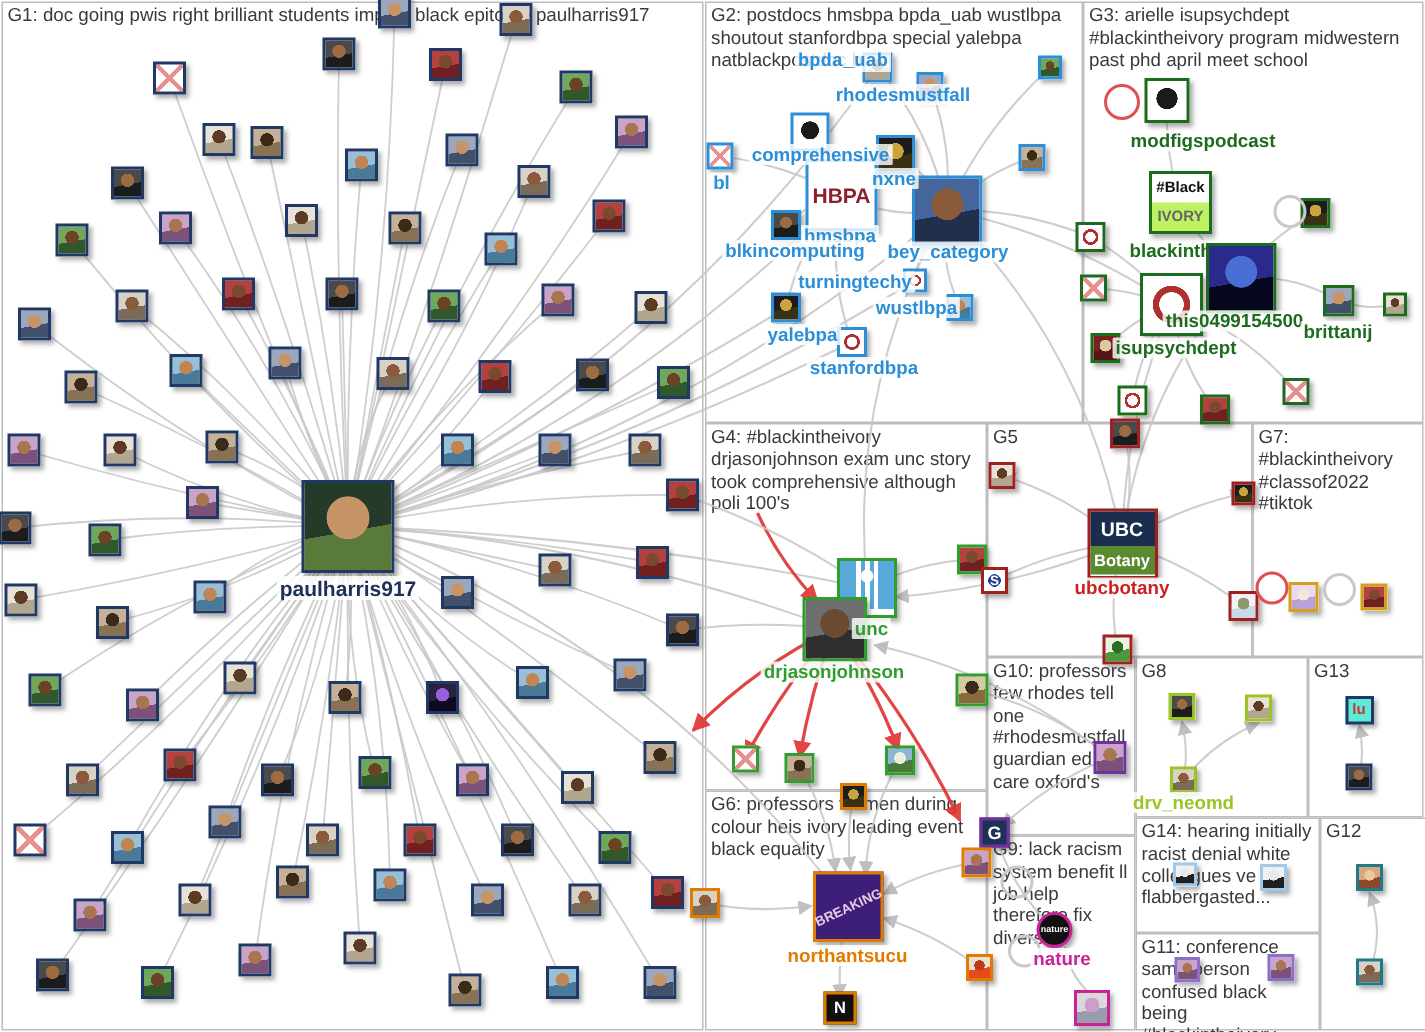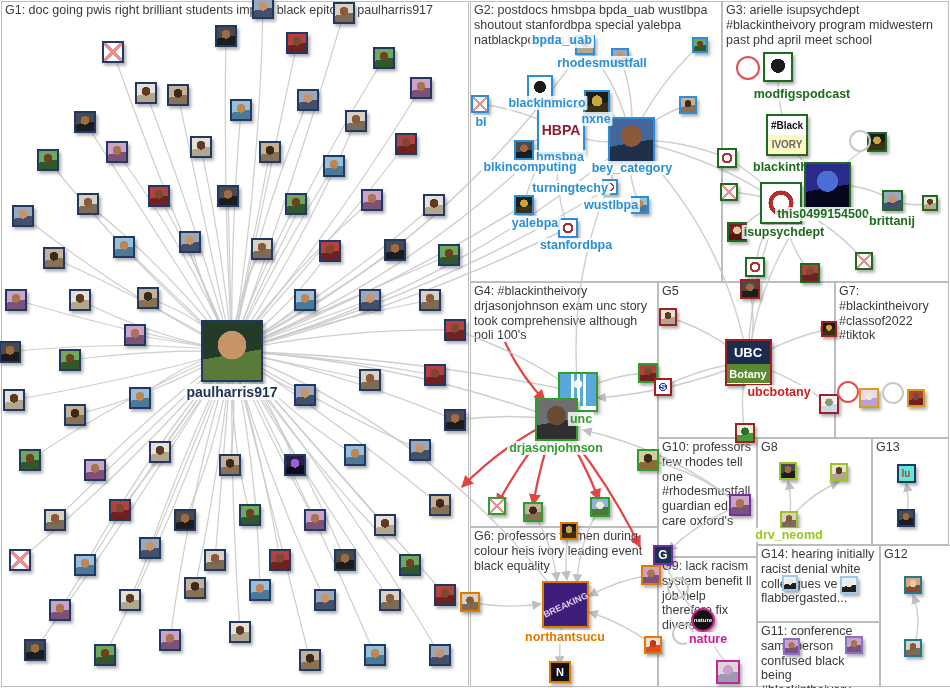--- a/index.html
+++ b/index.html
@@ -334,21 +334,21 @@
       <div class="node" style="left: 679px; top: 96px; width: 18px; height: 18px; border: 2px solid rgb(42, 143, 216); background: radial-gradient(circle at 50% 40%, rgb(58, 42, 26) 0px, rgb(58, 42, 26) 31%, rgba(0, 0, 0, 0) 32%), linear-gradient(170deg, rgb(198, 177, 152) 0px, rgb(198, 177, 152) 55%, rgb(137, 114, 84) 55%, rgb(137, 114, 84) 100%);"></div>
       <div class="node" style="left: 514px; top: 140px; width: 20px; height: 20px; border: 2px solid rgb(42, 143, 216); background: radial-gradient(circle at 50% 40%, rgb(156, 107, 68) 0px, rgb(156, 107, 68) 31%, rgba(0, 0, 0, 0) 32%), linear-gradient(170deg, rgb(74, 74, 74) 0px, rgb(74, 74, 74) 55%, rgb(28, 28, 28) 55%, rgb(28, 28, 28) 100%);"></div>
       <div class="node" style="left: 602px; top: 179px; width: 16px; height: 16px; border: 2px solid rgb(42, 143, 216); background: radial-gradient(circle, rgb(255, 255, 255) 0px, rgb(255, 255, 255) 30%, rgb(176, 48, 48) 31%, rgb(176, 48, 48) 46%, rgb(255, 255, 255) 47%, rgb(255, 255, 255) 100%);"></div>
       <div class="node" style="left: 631px; top: 196px; width: 18px; height: 18px; border: 2px solid rgb(42, 143, 216); background: radial-gradient(circle at 50% 40%, rgb(192, 133, 82) 0px, rgb(192, 133, 82) 31%, rgba(0, 0, 0, 0) 32%), linear-gradient(170deg, rgb(151, 192, 216) 0px, rgb(151, 192, 216) 55%, rgb(74, 122, 154) 55%, rgb(74, 122, 154) 100%);"></div>
       <div class="node" style="left: 514px; top: 195px; width: 20px; height: 20px; border: 2px solid rgb(42, 143, 216); background: radial-gradient(circle at 50% 40%, rgb(202, 165, 61) 0px, rgb(202, 165, 61) 31%, rgba(0, 0, 0, 0) 32%), linear-gradient(170deg, rgb(28, 28, 28) 0px, rgb(28, 28, 28) 55%, rgb(58, 49, 21) 55%, rgb(58, 49, 21) 100%);"></div>
       <div class="node" style="left: 558px; top: 218px; width: 20px; height: 20px; border: 2px solid rgb(42, 143, 216); background: radial-gradient(circle, rgb(255, 255, 255) 0px, rgb(255, 255, 255) 30%, rgb(176, 48, 48) 31%, rgb(176, 48, 48) 46%, rgb(255, 255, 255) 47%, rgb(255, 255, 255) 100%);"></div>
       <div class="node" style="left: 763px; top: 52px; width: 30px; height: 30px; border: 2px solid rgb(29, 107, 29); background: radial-gradient(circle at 50% 45%, rgb(26, 26, 26) 0px, rgb(26, 26, 26) 36%, rgba(0, 0, 0, 0) 37%), rgb(255, 255, 255);"></div>
       <div class="node ring" style="left: 736px; top: 56px; width: 24px; height: 24px; border: 2.5px solid rgb(224, 80, 80);"></div>
       <div class="node" style="left: 766px; top: 114px; width: 42px; height: 42px; border: 2px solid rgb(29, 107, 29);">
         <div class="row2" style="top: 0px; height: 19px; background: rgb(255, 255, 255); color: rgb(17, 17, 17); font-size: 10px;">#Black</div>
-        <div class="row2" style="top: 19px; height: 19px; background: #fef9c3; color: rgb(102, 102, 102); font-size: 10px;">IVORY</div>
+        <div class="row2" style="top: 19px; height: 19px; background: #bef264; color: rgb(102, 102, 102); font-size: 10px;">IVORY</div>
       </div>
       <div class="node" style="left: 803.5px; top: 161.5px; width: 47px; height: 47px; border: 2px solid rgb(29, 107, 29); background: radial-gradient(circle at 50% 40%, rgb(74, 111, 212) 0px, rgb(74, 111, 212) 31%, rgba(0, 0, 0, 0) 32%), linear-gradient(170deg, rgb(42, 42, 138) 0px, rgb(42, 42, 138) 55%, rgb(6, 6, 31) 55%, rgb(6, 6, 31) 100%);"></div>
       <div class="node" style="left: 760px; top: 182px; width: 42px; height: 42px; border: 2px solid rgb(29, 107, 29); background: radial-gradient(circle, rgb(255, 255, 255) 0px, rgb(255, 255, 255) 30%, rgb(176, 48, 48) 31%, rgb(176, 48, 48) 46%, rgb(255, 255, 255) 47%, rgb(255, 255, 255) 100%);"></div>
       <div class="node" style="left: 881.5px; top: 189.5px; width: 21px; height: 21px; border: 2px solid rgb(29, 107, 29); background: radial-gradient(circle at 50% 40%, rgb(199, 148, 104) 0px, rgb(199, 148, 104) 31%, rgba(0, 0, 0, 0) 32%), linear-gradient(170deg, rgb(154, 167, 189) 0px, rgb(154, 167, 189) 55%, rgb(67, 80, 107) 55%, rgb(67, 80, 107) 100%);"></div>
       <div class="node" style="left: 922px; top: 195px; width: 16px; height: 16px; border: 2px solid rgb(29, 107, 29); background: radial-gradient(circle at 50% 40%, rgb(92, 58, 36) 0px, rgb(92, 58, 36) 31%, rgba(0, 0, 0, 0) 32%), linear-gradient(170deg, rgb(231, 225, 215) 0px, rgb(231, 225, 215) 55%, rgb(179, 166, 142) 55%, rgb(179, 166, 142) 100%);"></div>
       <div class="node" style="left: 867px; top: 132px; width: 20px; height: 20px; border: 2px solid rgb(29, 107, 29); background: radial-gradient(circle at 50% 40%, rgb(202, 165, 61) 0px, rgb(202, 165, 61) 31%, rgba(0, 0, 0, 0) 32%), linear-gradient(170deg, rgb(28, 28, 28) 0px, rgb(28, 28, 28) 55%, rgb(58, 49, 21) 55%, rgb(58, 49, 21) 100%);"></div>
       <div class="node ring" style="left: 849px; top: 130px; width: 22px; height: 22px; border: 2.5px solid rgb(201, 201, 201);"></div>
       <div class="node" style="left: 720px; top: 183px; width: 18px; height: 18px; border: 2px solid rgb(29, 107, 29); background: linear-gradient(45deg, rgba(0, 0, 0, 0) 44%, rgb(232, 144, 144) 44%, rgb(232, 144, 144) 56%, rgba(0, 0, 0, 0) 56%), linear-gradient(135deg, rgba(0, 0, 0, 0) 44%, rgb(232, 144, 144) 44%, rgb(232, 144, 144) 56%, rgba(0, 0, 0, 0) 56%), rgb(255, 255, 255);"></div>
       <div class="node" style="left: 727px; top: 222px; width: 20px; height: 20px; border: 2px solid rgb(29, 107, 29); background: radial-gradient(circle at 50% 40%, rgb(217, 201, 160) 0px, rgb(217, 201, 160) 31%, rgba(0, 0, 0, 0) 32%), linear-gradient(170deg, rgb(122, 32, 32) 0px, rgb(122, 32, 32) 55%, rgb(88, 20, 20) 55%, rgb(88, 20, 20) 100%);"></div>
       <div class="node" style="left: 745px; top: 257px; width: 20px; height: 20px; border: 2px solid rgb(29, 107, 29); background: radial-gradient(circle, rgb(255, 255, 255) 0px, rgb(255, 255, 255) 30%, rgb(176, 48, 48) 31%, rgb(176, 48, 48) 46%, rgb(255, 255, 255) 47%, rgb(255, 255, 255) 100%);"></div>
@@ -409,35 +409,35 @@
       </div>
       <div class="node" style="left: 460px; top: 592px; width: 20px; height: 20px; border: 2px solid rgb(224, 123, 0); background: radial-gradient(circle at 50% 40%, rgb(138, 90, 58) 0px, rgb(138, 90, 58) 31%, rgba(0, 0, 0, 0) 32%), linear-gradient(170deg, rgb(216, 209, 197) 0px, rgb(216, 209, 197) 55%, rgb(124, 108, 87) 55%, rgb(124, 108, 87) 100%);"></div>
       <div class="node" style="left: 641px; top: 565px; width: 20px; height: 20px; border: 2px solid rgb(224, 123, 0); background: radial-gradient(circle at 50% 40%, rgb(169, 117, 80) 0px, rgb(169, 117, 80) 31%, rgba(0, 0, 0, 0) 32%), linear-gradient(170deg, rgb(201, 163, 200) 0px, rgb(201, 163, 200) 55%, rgb(124, 82, 123) 55%, rgb(124, 82, 123) 100%);"></div>
       <div class="node" style="left: 644px; top: 636px; width: 18px; height: 18px; border: 2px solid rgb(224, 123, 0); background: radial-gradient(circle at 50% 40%, rgb(192, 58, 26) 0px, rgb(192, 58, 26) 31%, rgba(0, 0, 0, 0) 32%), linear-gradient(170deg, rgb(232, 224, 208) 0px, rgb(232, 224, 208) 55%, rgb(232, 74, 31) 55%, rgb(232, 74, 31) 100%);"></div>
       <div class="node" style="left: 560px; top: 522px; width: 18px; height: 18px; border: 2px solid rgb(224, 123, 0); background: radial-gradient(circle at 50% 40%, rgb(202, 165, 61) 0px, rgb(202, 165, 61) 31%, rgba(0, 0, 0, 0) 32%), linear-gradient(170deg, rgb(28, 28, 28) 0px, rgb(28, 28, 28) 55%, rgb(58, 49, 21) 55%, rgb(58, 49, 21) 100%);"></div>
     </div>
   <div id="labels">
       <div class="lbl center" style="left: 232px; top: 384px; color: rgb(31, 48, 87); font-size: 14px; font-weight: bold;">paulharris917</div>
       <div class="lbl center" style="left: 562px; top: 34px; color: rgb(42, 143, 216); font-family: Liberation Mono, monospace;">bpda_uab</div>
       <div class="lbl center" style="left: 602px; top: 56px; color: rgb(42, 143, 216);">rhodesmustfall</div>
-      <div class="lbl center" style="left: 547px; top: 96px; color: rgb(42, 143, 216);">blackinmicro</div>
+      <div class="lbl center" style="left: 547px; top: 96px; color: rgb(42, 143, 216);">comprehensive</div>
       <div class="lbl center" style="left: 481px; top: 115px; color: rgb(42, 143, 216);">bl</div>
       <div class="lbl center" style="left: 596px; top: 112px; color: rgb(42, 143, 216);">nxne</div>
       <div class="lbl center" style="left: 560px; top: 150px; color: rgb(42, 143, 216);">hmsbpa</div>
       <div class="lbl center" style="left: 530px; top: 160px; color: rgb(42, 143, 216);">blkincomputing</div>
       <div class="lbl center" style="left: 632px; top: 161px; color: rgb(42, 143, 216);">bey_category</div>
       <div class="lbl center" style="left: 570px; top: 181px; color: rgb(42, 143, 216);">turningtechy</div>
       <div class="lbl center" style="left: 611px; top: 198px; color: rgb(42, 143, 216);">wustlbpa</div>
       <div class="lbl center" style="left: 535px; top: 216px; color: rgb(42, 143, 216);">yalebpa</div>
       <div class="lbl center" style="left: 576px; top: 238px; color: rgb(42, 143, 216);">stanfordbpa</div>
       <div class="lbl center" style="left: 802px; top: 87px; color: rgb(29, 107, 29);">modfigspodcast</div>
       <div class="lbl under" style="left: 751px; top: 160px; color: rgb(29, 107, 29);">blackintheivory</div>
       <div class="lbl center" style="left: 823px; top: 207px; color: rgb(29, 107, 29);">this0499154500</div>
       <div class="lbl center" style="left: 784px; top: 225px; color: rgb(29, 107, 29);">isupsychdept</div>
       <div class="lbl center" style="left: 892px; top: 214px; color: rgb(29, 107, 29);">brittanij</div>
       <div class="lbl center" style="left: 581px; top: 412px; color: rgb(47, 158, 47);">unc</div>
       <div class="lbl center" style="left: 556px; top: 441px; color: rgb(47, 158, 47);">drjasonjohnson</div>
-      <div class="lbl center" style="left: 748px; top: 385px; color: rgb(204, 32, 32); margin-left: 31px;">ubcbotany</div>
+      <div class="lbl center" style="left: 748px; top: 385px; color: rgb(204, 32, 32);">ubcbotany</div>
       <div class="lbl center" style="left: 565px; top: 630px; color: rgb(224, 123, 0);">northantsucu</div>
       <div class="lbl center" style="left: 789px; top: 528px; color: rgb(154, 197, 34); text-align: center;">drv_neomd</div>
       <div class="lbl center" style="left: 708px; top: 632px; color: rgb(204, 34, 153);">nature</div>
     </div>
 </div>
 
 </body></html>

